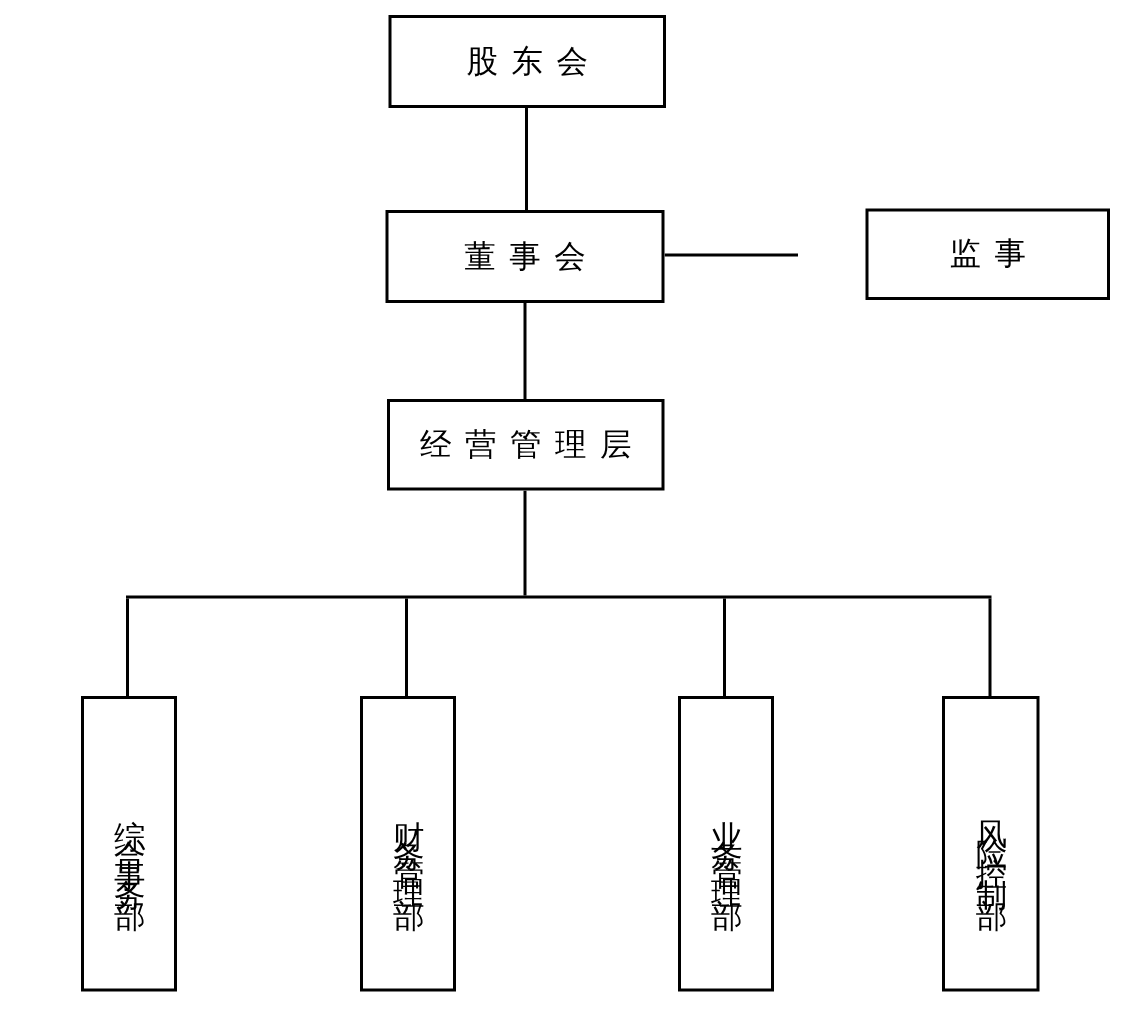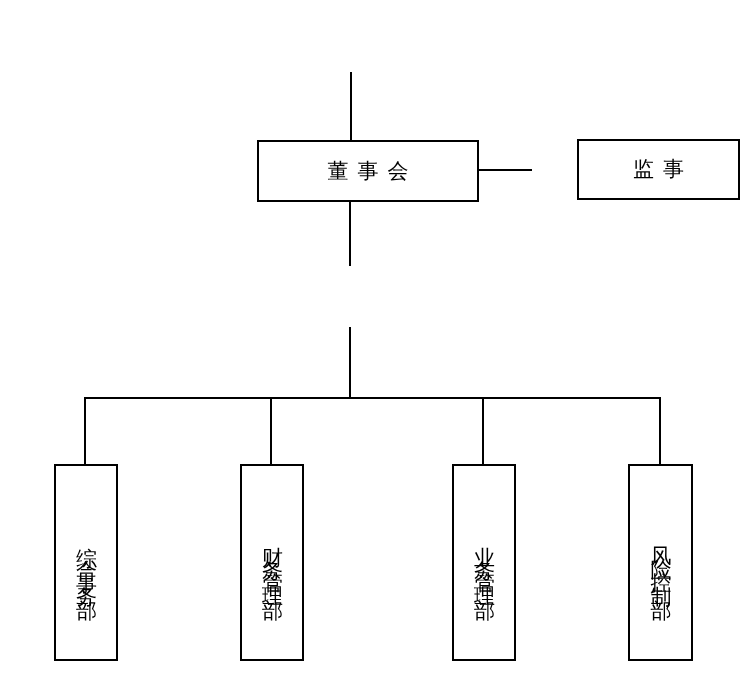--- a/index.html
+++ b/index.html
@@ -38,21 +38,21 @@
     writing-mode: vertical-lr;
     text-orientation: upright;
     letter-spacing: 13px;
   }
   .line {
     position: absolute;
     background: #000000;
   }
   
   #n-shareholders { left: 259px; top: 10px;  width: 185px; height: 62px; }
-  #n-board        { left: 257px; top: 140px; width: 222px; height: 62px; }
+  #n-board        { left: 257px; top: 140px; width: 186px; height: 62px; }
   #n-supervisor   { left: 532px; top: 139px; width: 163px; height: 61px; margin-left: 45px; }
   #n-management   { left: 258px; top: 266px; width: 185px; height: 61px; }
   #n-dept1        { left: 54px;  top: 464px; width: 64px;  height: 197px; }
   #n-dept2        { left: 240px; top: 464px; width: 64px;  height: 197px; }
   #n-dept3        { left: 452px; top: 464px; width: 64px;  height: 197px; }
   #n-dept4        { left: 628px; top: 464px; width: 65px;  height: 197px; }
   
   #l-sh-board     { left: 350px; top: 72px;  width: 2px;   height: 68px; }
   #l-board-sup    { left: 443px; top: 169px; width: 89px;  height: 2px; }
   #l-board-mgmt   { left: 349px; top: 202px; width: 2px;   height: 64px; }
@@ -71,25 +71,27 @@
   <div class="line" id="l-sh-board"></div>
   <div class="line" id="l-board-sup"></div>
   <div class="line" id="l-board-mgmt"></div>
   <div class="line" id="l-mgmt-branch"></div>
   <div class="line" id="l-branch-h"></div>
   <div class="line" id="l-drop1"></div>
   <div class="line" id="l-drop2"></div>
   <div class="line" id="l-drop3"></div>
   <div class="line" id="l-drop4"></div>
 
+  <div class="node h-node" id="n-shareholders">股东会</div>
 
   <div class="node h-node" id="n-board">董事会</div>
 
   <div class="node h-node" id="n-supervisor">监事</div>
 
+  <div class="node h-node" id="n-management">经营管理层</div>
 
   <div class="node v-node" id="n-dept1">综合事务部</div>
 
   <div class="node v-node" id="n-dept2">财务管理部</div>
 
   <div class="node v-node" id="n-dept3">业务管理部</div>
 
   <div class="node v-node" id="n-dept4">风险控制部</div>
 
 </div>

